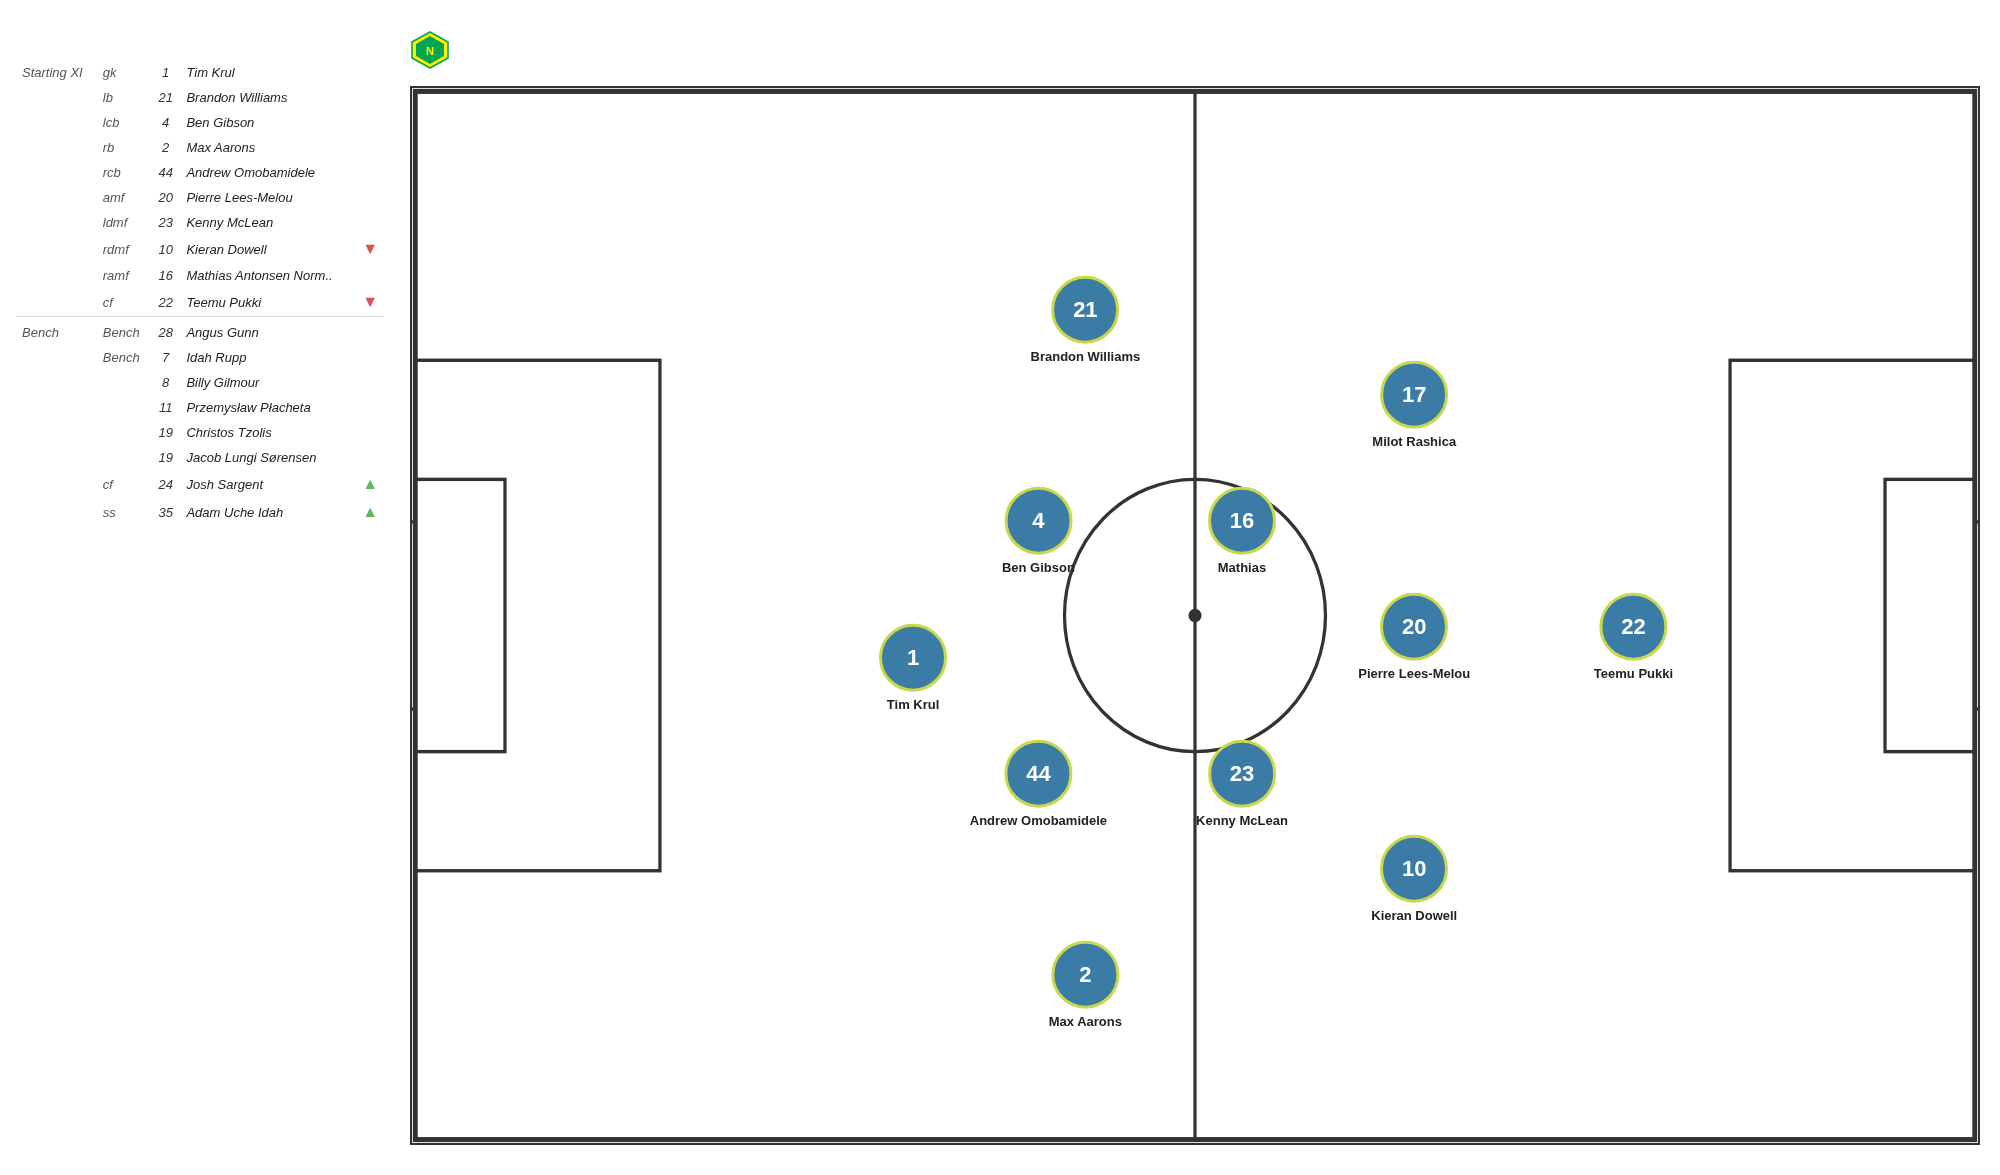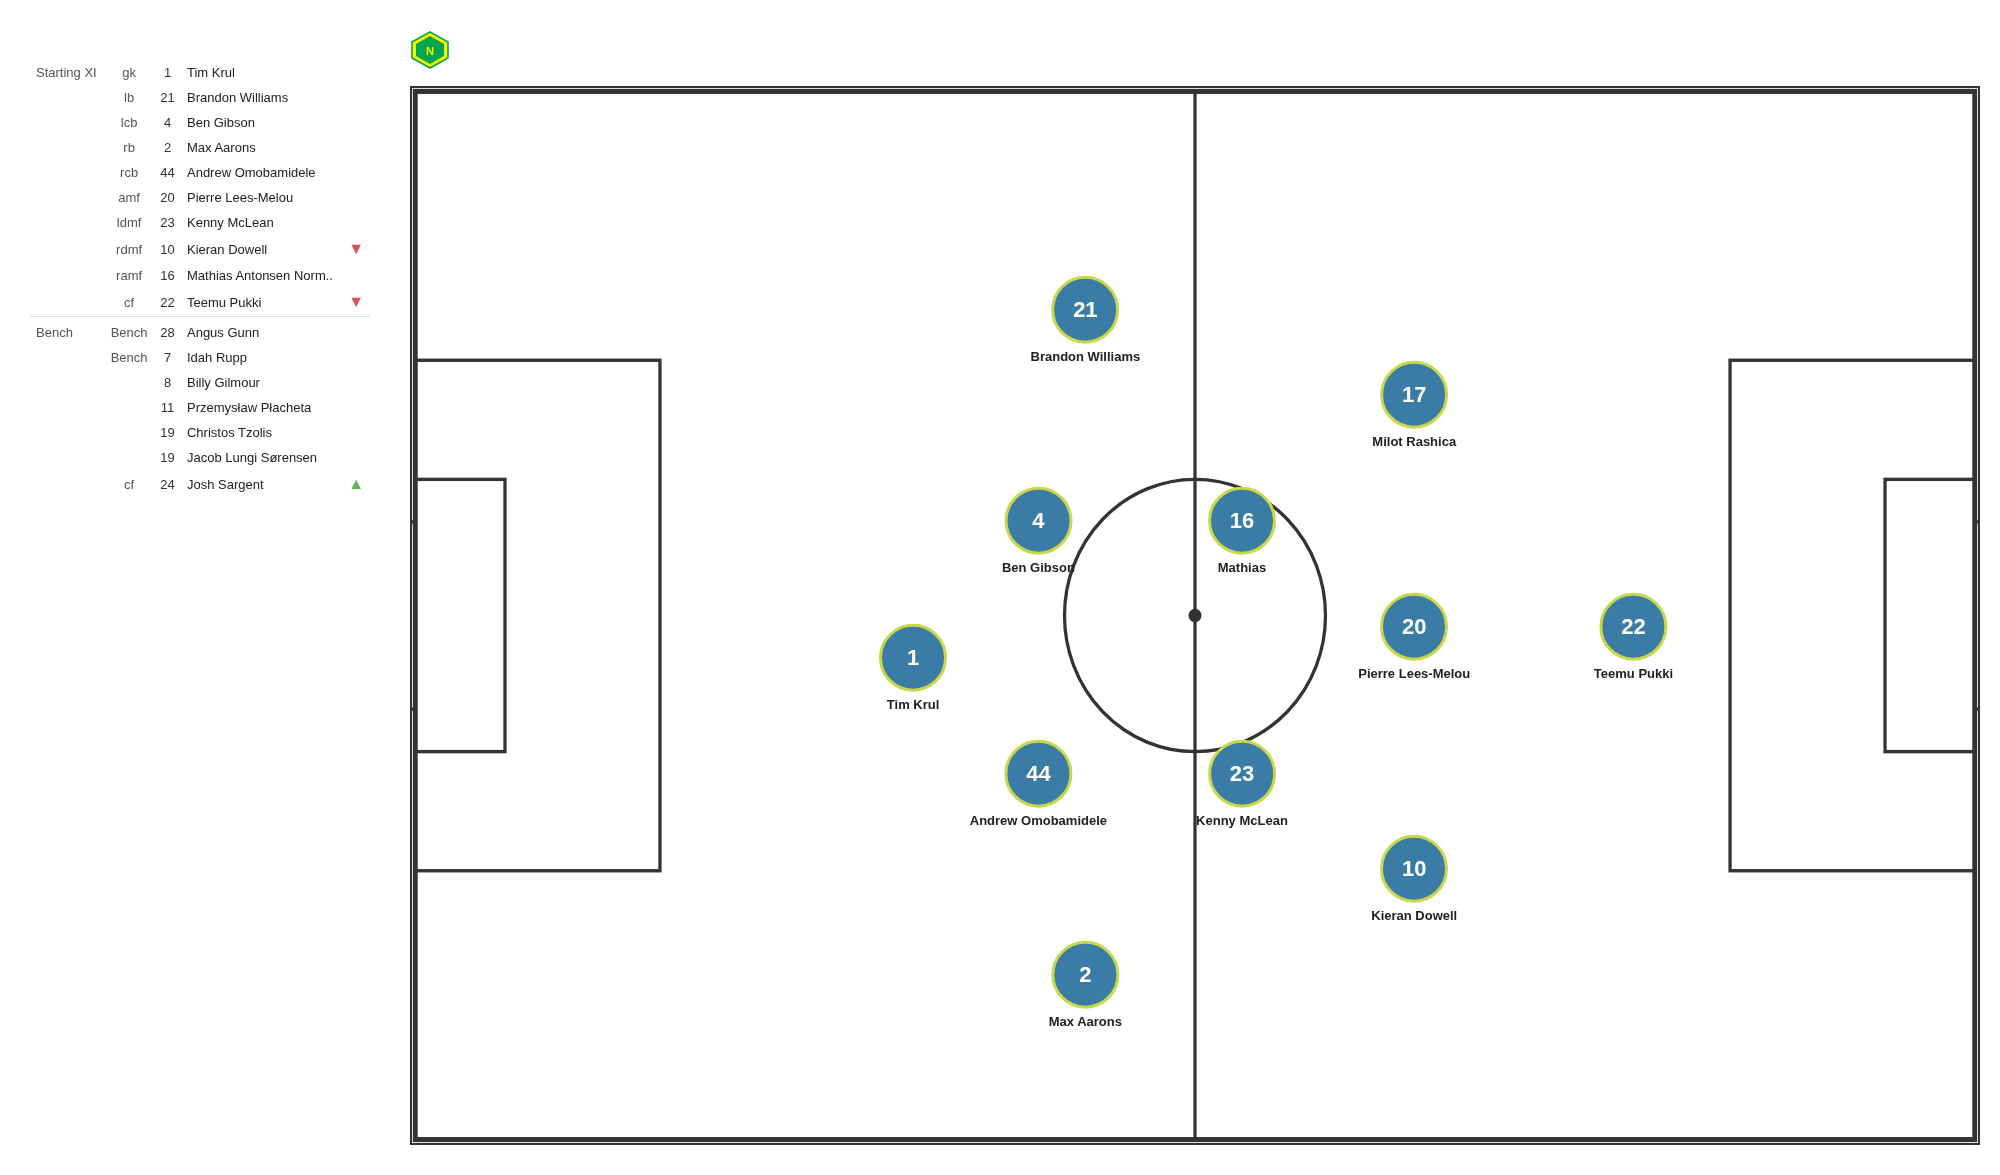--- a/index.html
+++ b/index.html
@@ -13,22 +13,23 @@
 
     .container {
       display: flex;
       width: 2000px;
       height: 1175px;
     }
 
     
     .left-panel {
       width: 400px;
-      padding: 40px 30px;
+      padding: 40px 16px;
       flex-shrink: 0;
+      font-style: italic;
     }
 
     .lineup-title {
       font-size: 22px;
       font-weight: 500;
       color: #222;
       margin-bottom: 20px;
       text-align: center;
     }
 
@@ -46,21 +47,21 @@
     .lineup-table .col-section {
       color: #555;
       font-size: 13px;
       font-weight: 500;
       white-space: nowrap;
     }
 
     .lineup-table .col-pos {
       color: #555;
       font-size: 13px;
-      text-align: center;
+      text-align: left;
     }
 
     .lineup-table .col-num {
       color: #333;
       font-size: 13px;
       text-align: center;
       font-weight: 500;
     }
 
     .lineup-table .col-name {
@@ -286,20 +287,27 @@
             <td class="col-name">Jacob  Lungi Sørensen</td>
             <td class="col-icon"></td>
           </tr>
           <tr>
             <td class="col-section"></td>
             <td class="col-pos">cf</td>
             <td class="col-num">24</td>
             <td class="col-name">Josh Sargent</td>
             <td class="col-icon"><span class="arrow-up">▲</span></td>
           </tr>
+          <tr>
+            <td class="col-section"></td>
+            <td class="col-pos">ss</td>
+            <td class="col-num">35</td>
+            <td class="col-name">Adam Uche Idah</td>
+            <td class="col-icon"><span class="arrow-up">▲</span></td>
+          </tr>
         </tbody>
     </table>
   </div>
 
   <div class="right-panel">
     <div class="pitch-header">
 
       <svg class="club-badge" viewBox="0 0 100 100" xmlns="http://www.w3.org/2000/svg">
         <polygon points="50,5 95,30 95,70 50,95 5,70 5,30" fill="#FFF200" stroke="#00A650" stroke-width="4"></polygon>
         <polygon points="50,15 85,35 85,65 50,85 15,65 15,35" fill="#00A650"></polygon>

